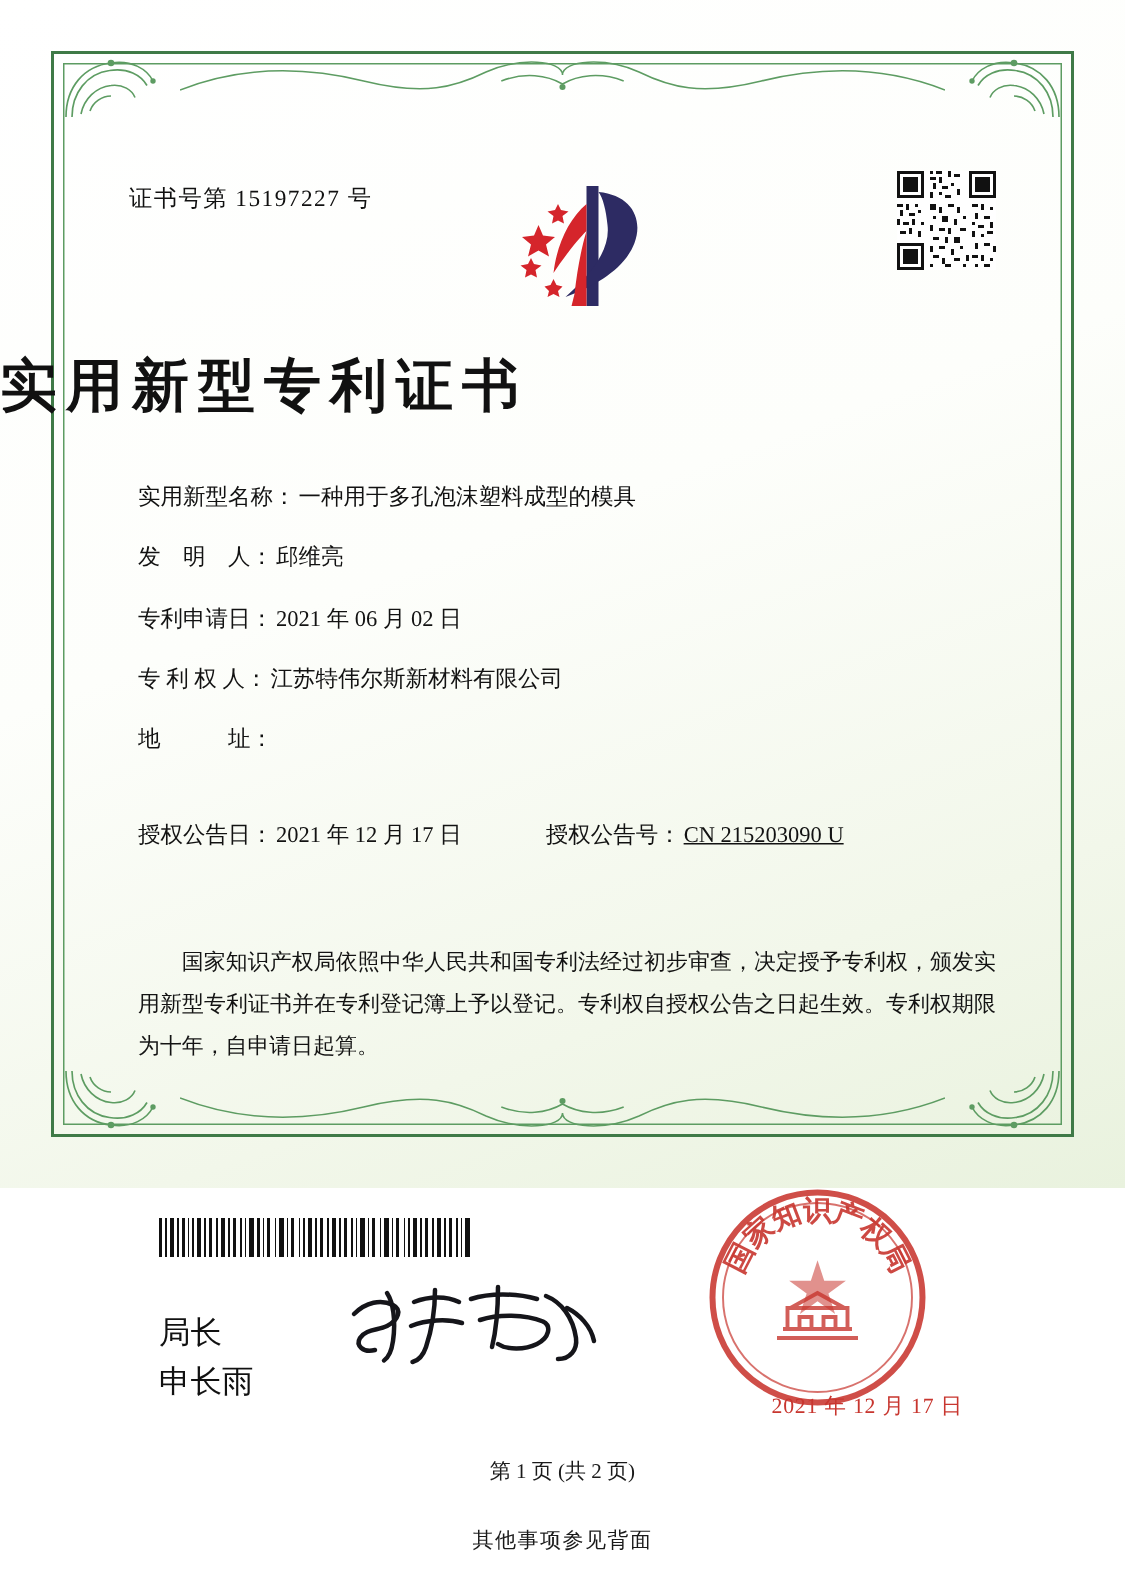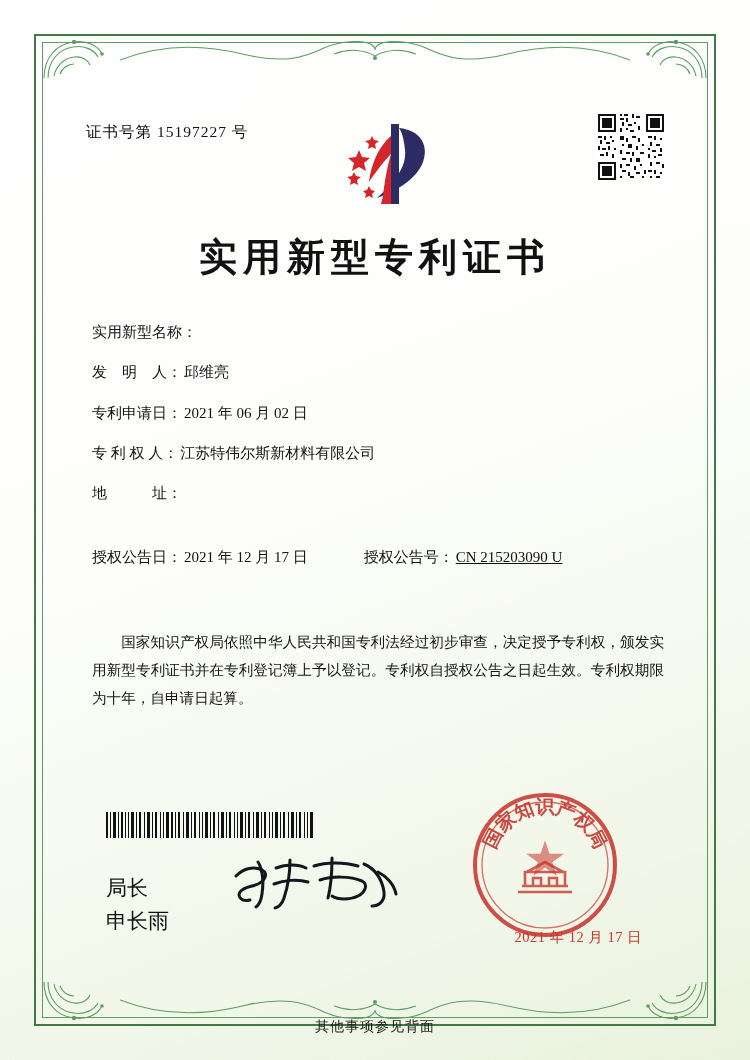--- a/index.html
+++ b/index.html
@@ -13,21 +13,21 @@
     font-family: "Liberation Serif", "DejaVu Serif", serif;
     color: #1a1a1a;
     position: relative;
     overflow: hidden;
   }
 
   #certificate {
     position: absolute;
     left: 0; top: 0;
     width: 750px;
-    height: 1060px;
+    height: 792px;
     background: linear-gradient(160deg, #ffffff 0%, #fdfefb 45%, #f2f7ea 78%, #e9f2de 100%);
   }
 
   
   .border-outer {
     position: absolute;
     left: 34px; top: 34px;
     right: 34px; bottom: 34px;
     border: 2px solid #3f7a47;
   }
@@ -78,21 +78,20 @@
     position: absolute;
     right: 86px; top: 114px;
     width: 66px; height: 66px;
   }
   .qr svg { width: 100%; height: 100%; display: block; }
 
   .title {
     position: absolute;
     left: 0; right: 0;
     top: 232px;
-    text-align: center;
     font-size: 38px;
     font-weight: bold;
     letter-spacing: 6px;
     color: #111;
     font-family: "Liberation Serif", "DejaVu Serif", serif;
   }
 
   
   .fields {
     position: absolute;
@@ -377,20 +376,21 @@
       </g>
     </svg>
   </div>
 
   <div class="title">实用新型专利证书</div>
 
   <div class="fields">
 
     <div class="field-row">
       <span class="field-label">实用新型名称：</span>
+      <span class="field-value">一种用于多孔泡沫塑料成型的模具</span>
     </div>
 
     <div class="field-row">
       <span class="field-label">发　明　人：</span>
       <span class="field-value">邱维亮</span>
     </div>
 
 
     <div class="field-row">
       <span class="field-label">专利申请日：</span>
@@ -520,15 +520,16 @@
         <path id="sealArcText" d="M23,75 a52,52 0 0,1 104,0"></path>
       </defs>
       <text font-family="'Liberation Serif', serif" font-size="19" font-weight="bold" fill="#c8362f" opacity="0.9">
         <textPath href="#sealArcText" startOffset="50%" text-anchor="middle" side="left">国家知识产权局</textPath>
       </text>
     </svg>
   </div>
 
   <div class="seal-date">2021 年 12 月 17 日</div>
 
+  <div class="page-no">第 1 页 (共 2 页)</div>
   <div class="foot-note">其他事项参见背面</div>
 
 </div>
 
 </body></html>

